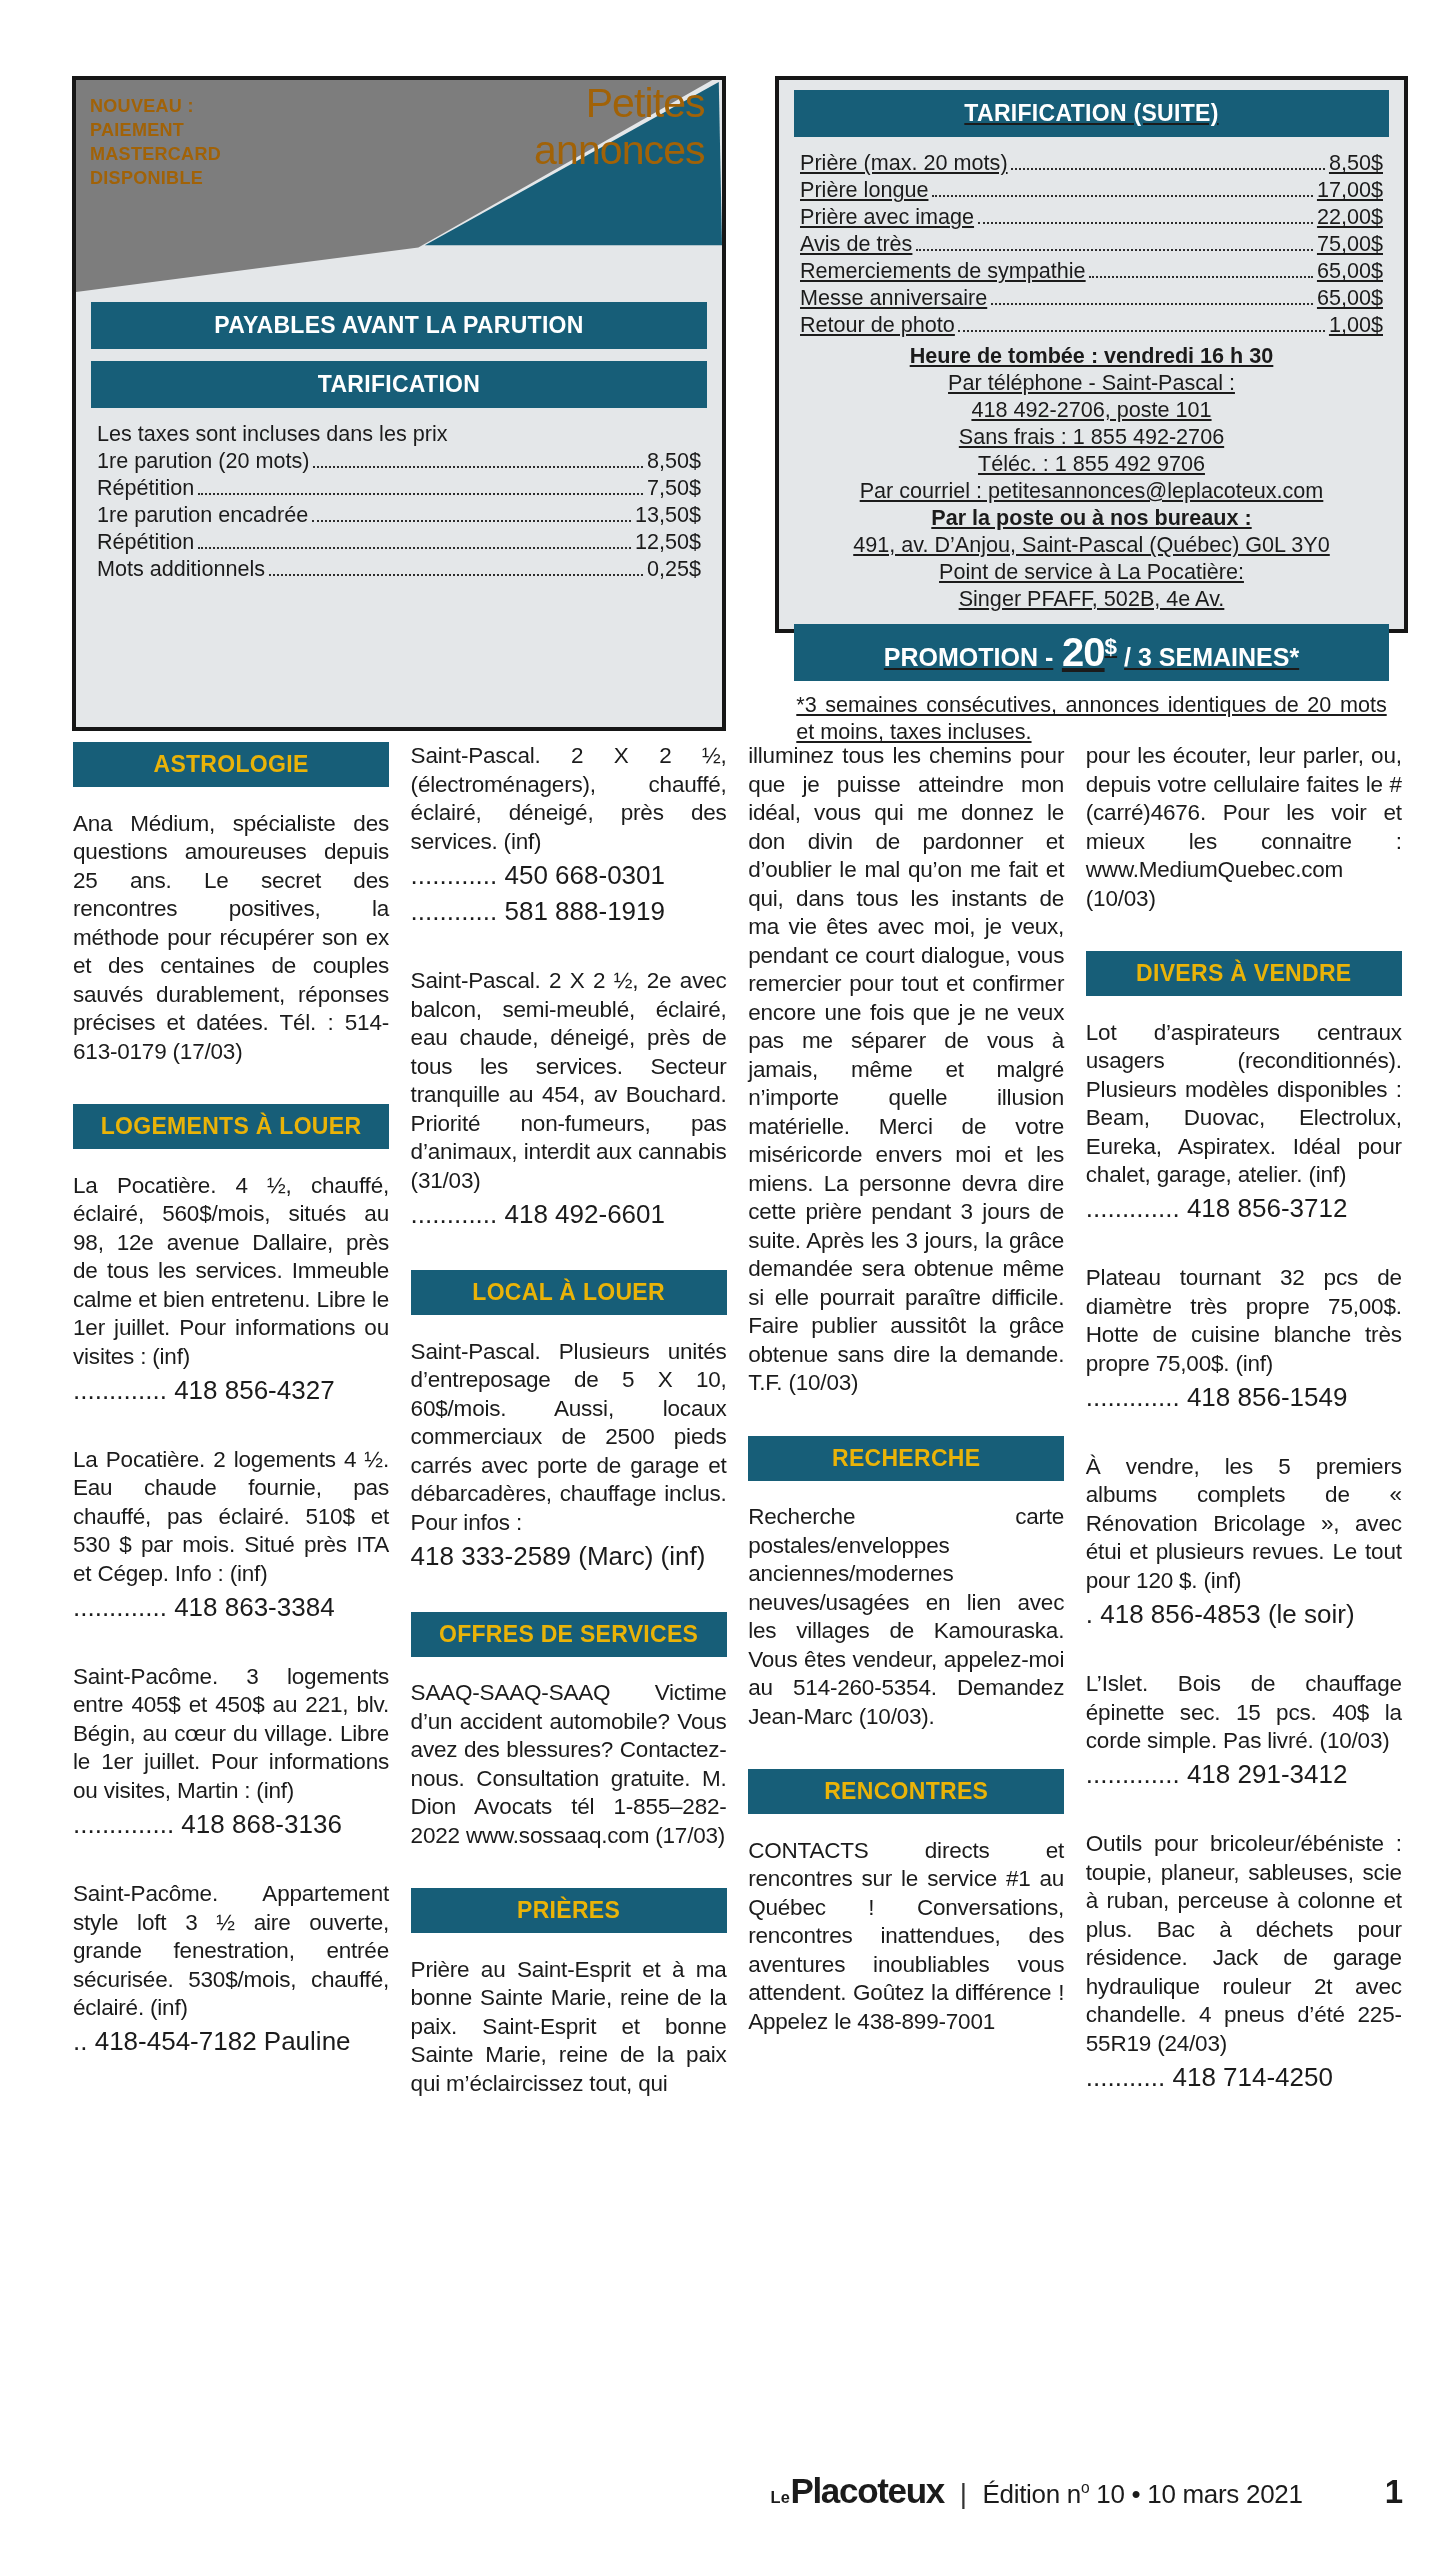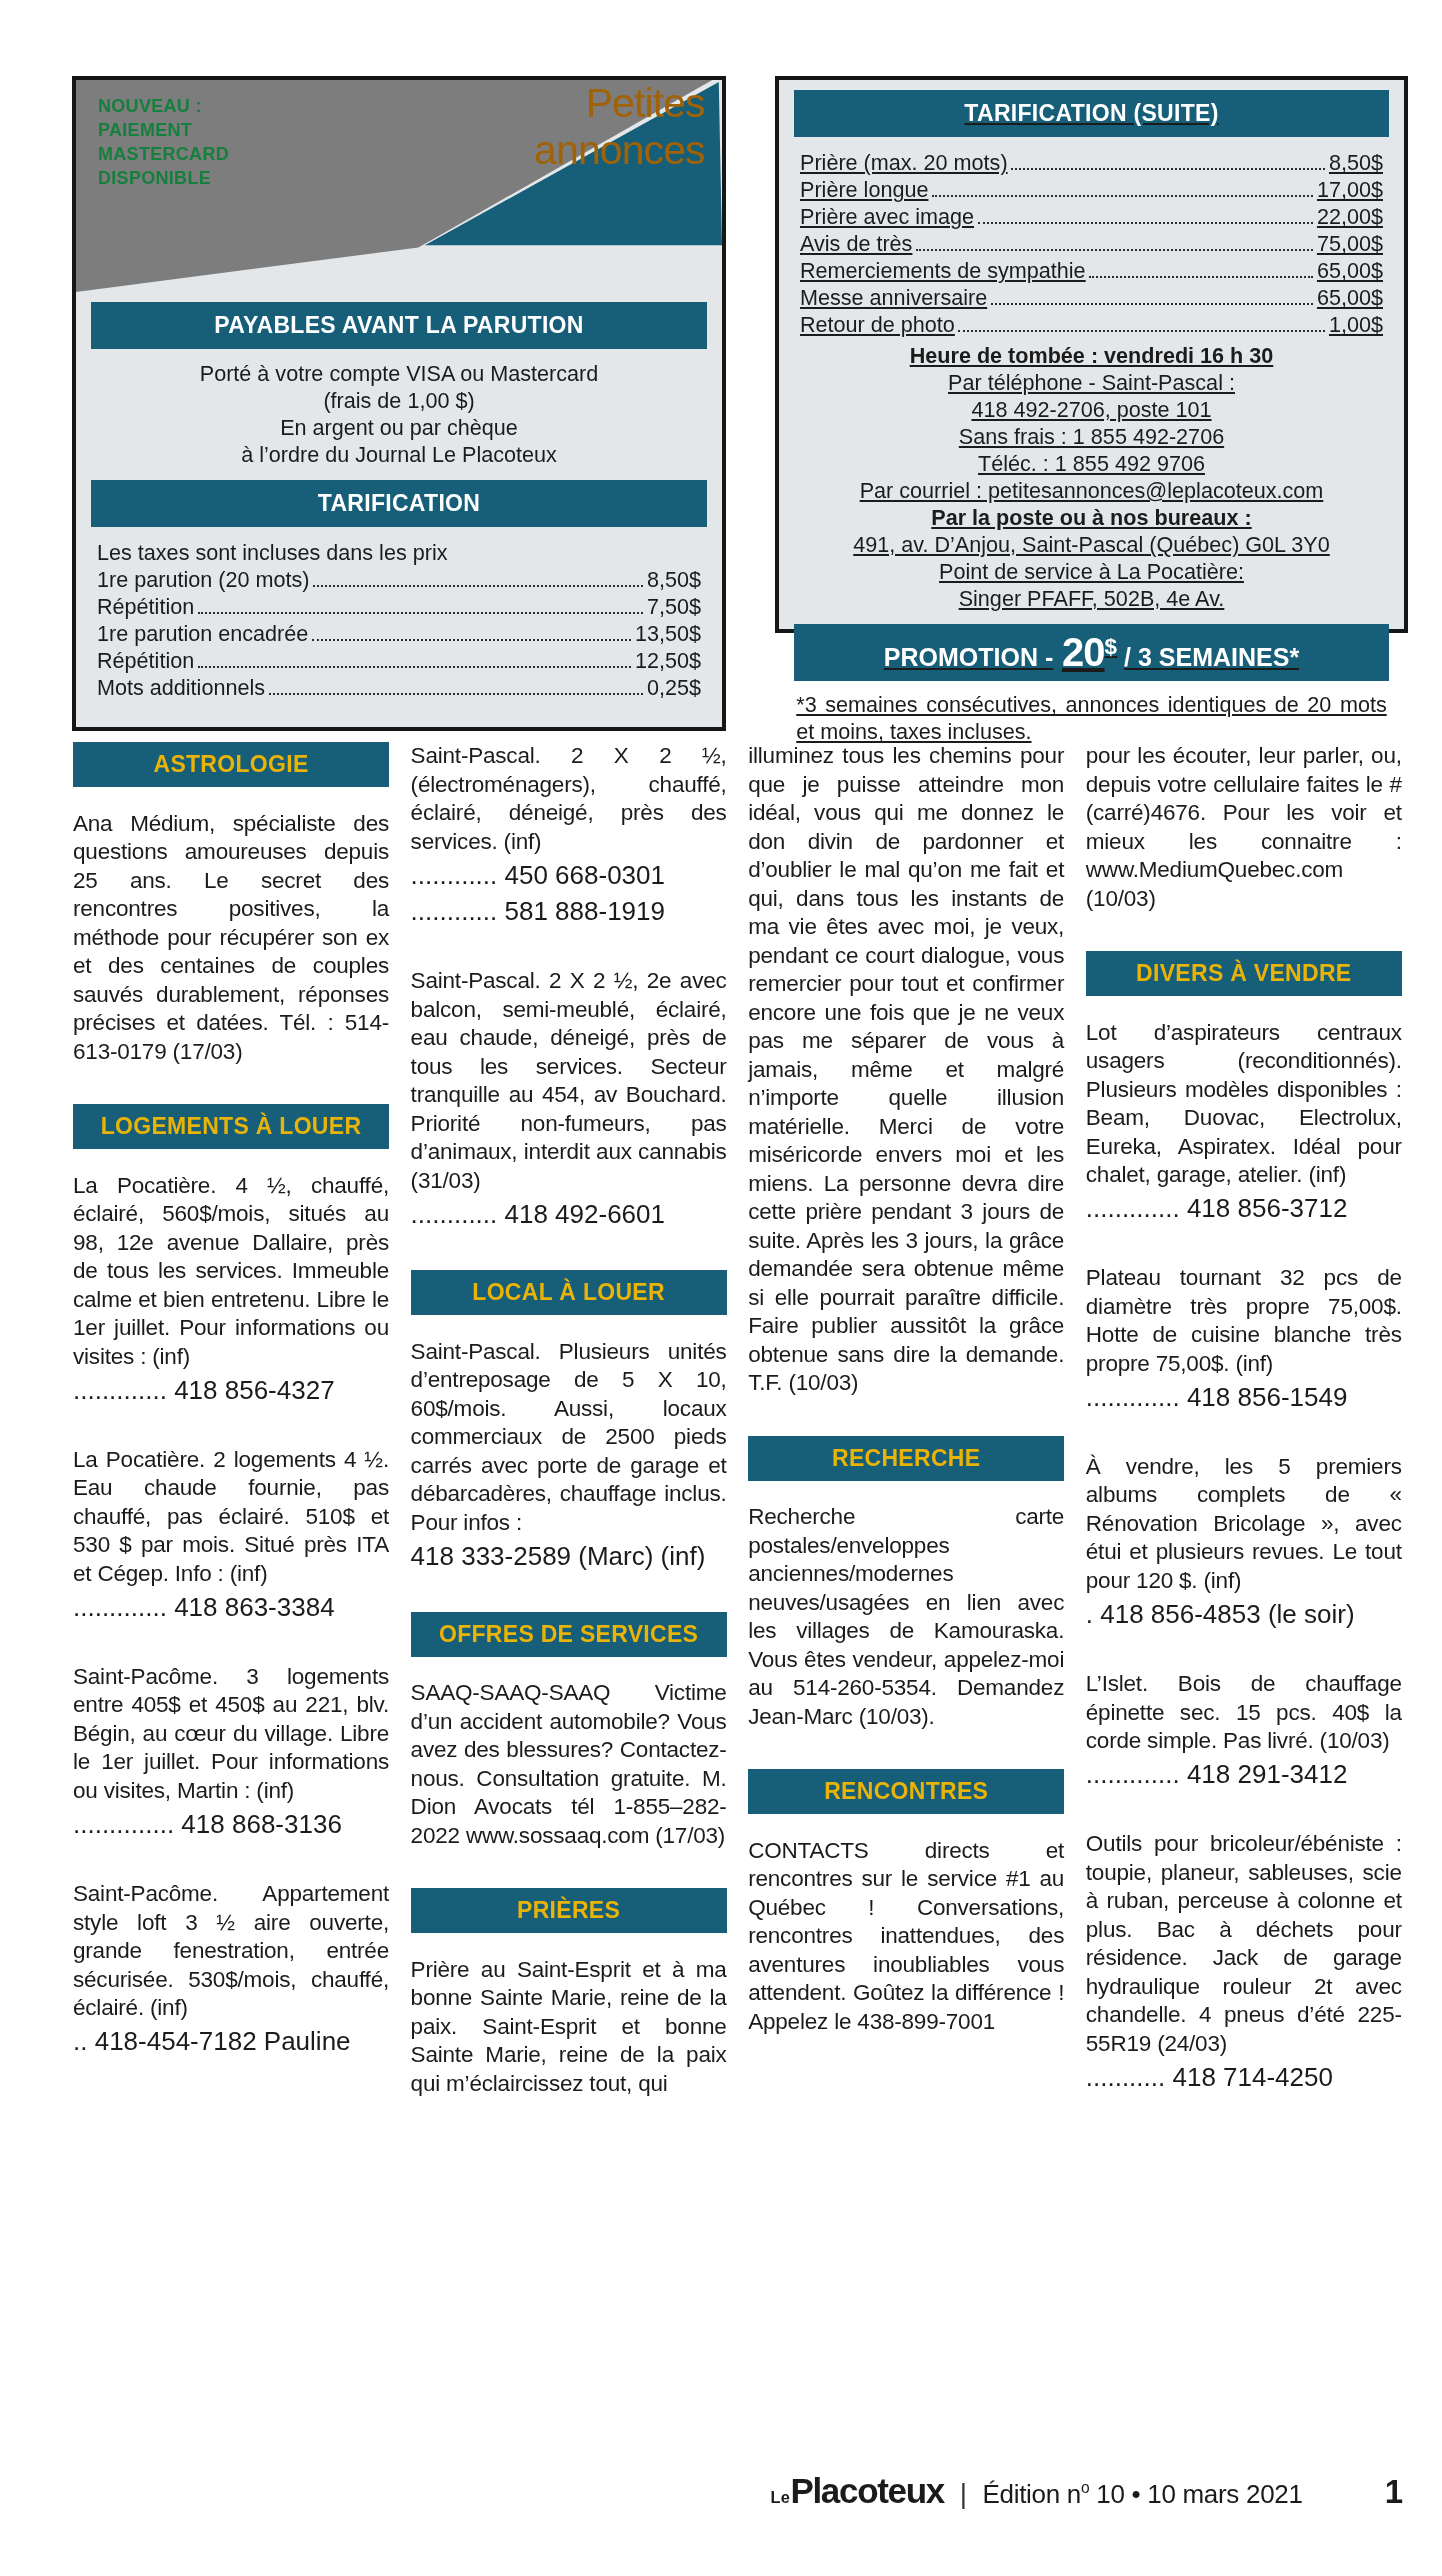--- a/index.html
+++ b/index.html
@@ -10,22 +10,22 @@
   .topbox{position:absolute;top:76px;background:#e4e7e9;border:4.3px solid #161616;box-sizing:border-box;}
   .topbox.left{left:72px;width:654px;height:655px;}
   .topbox.right{left:775px;width:633px;height:557px;text-decoration:underline;}
 
   
   .masthead{position:relative;width:100%;height:212px;background:#e4e7e9;}
   .mast-gray{position:absolute;inset:0;background:#7d7d7d;
              clip-path:polygon(0 0,98.5% 0,53% 79%,0 100%);}
   .mast-teal{position:absolute;inset:0;background:#175e78;
              clip-path:polygon(99.5% 1%,100% 78%,54% 78%);}
-  .badge{position:absolute;left:14px;top:14px;color:#15803d;font-weight:bold;
-         font-size:18px;line-height:24px;letter-spacing:0.3px;margin-left:8px;}
+  .badge{position:absolute;left:14px;top:14px;color:#a16207;font-weight:bold;
+         font-size:18px;line-height:24px;letter-spacing:0.3px;}
   .title{position:absolute;right:17.3px;top:0;color:#a16207;font-weight:normal;
          font-size:41px;line-height:47px;text-align:right;letter-spacing:-0.9px;}
 
   .bar{background:#175e78;color:#ffffff;font-weight:bold;text-align:center;
        font-size:23px;line-height:47px;height:47px;margin:0 14.7px;letter-spacing:0.3px;}
 
   .centerlines{text-align:center;font-size:21.6px;line-height:27px;margin:10.4px 17.3px 0 17.3px;}
   .centerlines div{white-space:nowrap;}
   .b{font-weight:bold;}
 
@@ -80,26 +80,20 @@
         <div>DISPONIBLE</div>
       </div>
       <div class="title">
         <div>Petites</div>
         <div>annonces</div>
       </div>
     </div>
 
     <div class="bar" style="margin-top:10.4px;">PAYABLES AVANT LA PARUTION</div>
 
-    <div class="centerlines" id="payment-lines">
-        <div>Porté à votre compte VISA ou Mastercard</div>
-        <div>(frais de 1,00 $)</div>
-        <div>En argent ou par chèque</div>
-        <div>à l’ordre du Journal Le Placoteux</div>
-      </div>
 
     <div class="bar" style="margin-top:12px;">TARIFICATION</div>
 
     <div class="pricelist">
       <div class="price-note">Les taxes sont incluses dans les prix</div>
       <div id="tarif-left">
           <div class="price-row">
             <span class="pl">1re parution (20 mots) </span>
             <span class="dots"></span>
             <span class="pp">8,50$</span>

